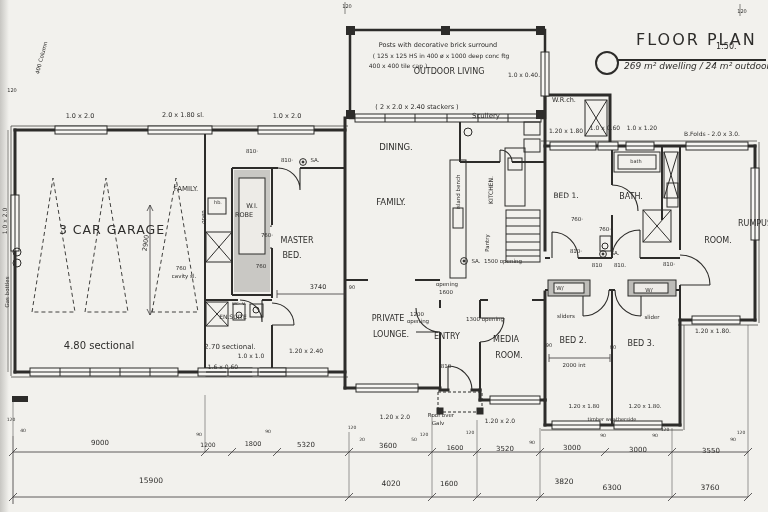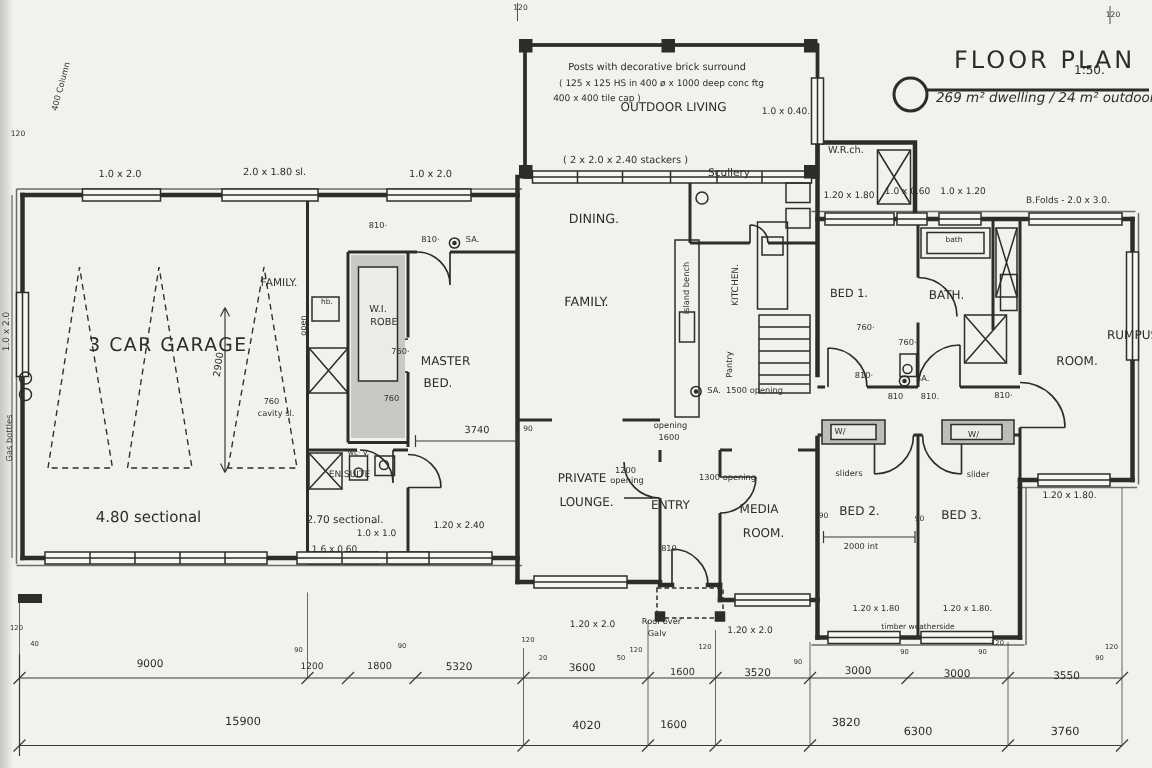--- a/index.html
+++ b/index.html
@@ -190,21 +190,21 @@
     <g stroke="#2d2c2a" fill="none">
       <circle cx="607" cy="63" r="11" stroke-width="2"></circle>
       <path d="M618,60 H766" stroke-width="2"></path>
     </g>
   </svg>
 
   <div class="label-layer">
       <span class="lbl" style="left: 112px; top: 230px; font-size: 12.5px; letter-spacing: 1px;">3 CAR GARAGE</span>
       <span class="lbl" style="left: 186px; top: 189px; font-size: 7px;">FAMILY.</span>
       <span class="lbl" style="left: 252px; top: 206px; font-size: 6.5px;">W.I.</span>
-      <span class="lbl" style="left: 256px; top: 215px; font-size: 6.5px;">ROBE</span>
+      <span class="lbl" style="left: 244px; top: 215px; font-size: 6.5px;">ROBE</span>
       <span class="lbl" style="left: 297px; top: 241px; font-size: 8px;">MASTER</span>
       <span class="lbl" style="left: 292px; top: 256px; font-size: 8px;">BED.</span>
       <span class="lbl" style="left: 233px; top: 317px; font-size: 6px;">EN.SUITE</span>
       <span class="lbl" style="left: 449px; top: 72px; font-size: 8px;">OUTDOOR LIVING</span>
       <span class="lbl" style="left: 396px; top: 147px; font-size: 8.5px;">DINING.</span>
       <span class="lbl" style="left: 391px; top: 202px; font-size: 8.5px;">FAMILY.</span>
       <span class="lbl" style="left: 486px; top: 116px; font-size: 7px;">Scullery</span>
       <span class="lbl" style="left: 491px; top: 190px; font-size: 6px; transform: translate(-50%, -50%) rotate(-90deg);">KITCHEN.</span>
       <span class="lbl" style="left: 488px; top: 243px; font-size: 5.5px; transform: translate(-50%, -50%) rotate(-90deg);">Pantry</span>
       <span class="lbl" style="left: 459px; top: 192px; font-size: 5.5px; transform: translate(-50%, -50%) rotate(-90deg);">island bench</span>
@@ -305,21 +305,21 @@
       <span class="lbl" style="left: 362px; top: 440px; font-size: 4.5px;">20</span>
       <span class="lbl" style="left: 414px; top: 440px; font-size: 4.5px;">50</span>
       <span class="lbl" style="left: 424px; top: 435px; font-size: 4.5px;">120</span>
       <span class="lbl" style="left: 470px; top: 433px; font-size: 4.5px;">120</span>
       <span class="lbl" style="left: 532px; top: 443px; font-size: 4.5px;">90</span>
       <span class="lbl" style="left: 603px; top: 436px; font-size: 4.5px;">90</span>
       <span class="lbl" style="left: 655px; top: 436px; font-size: 4.5px;">90</span>
       <span class="lbl" style="left: 665px; top: 430px; font-size: 4.5px;">120</span>
       <span class="lbl" style="left: 733px; top: 440px; font-size: 4.5px;">90</span>
       <span class="lbl" style="left: 741px; top: 433px; font-size: 4.5px;">120</span>
-      <span class="lbl" style="left: 162px; top: 481px; font-size: 7.5px;">15900</span>
+      <span class="lbl" style="left: 151px; top: 481px; font-size: 7.5px;">15900</span>
       <span class="lbl" style="left: 391px; top: 484px; font-size: 7.5px;">4020</span>
       <span class="lbl" style="left: 449px; top: 484px; font-size: 7px;">1600</span>
       <span class="lbl" style="left: 516px; top: 482px; font-size: 7.5px; margin-left: 48px;">3820</span>
       <span class="lbl" style="left: 612px; top: 488px; font-size: 7.5px;">6300</span>
       <span class="lbl" style="left: 710px; top: 488px; font-size: 7.5px;">3760</span>
     </div>
 
   <div class="title-block">
     <div class="tb-title">FLOOR PLAN</div>
     <div class="tb-scale">1:50.</div>

